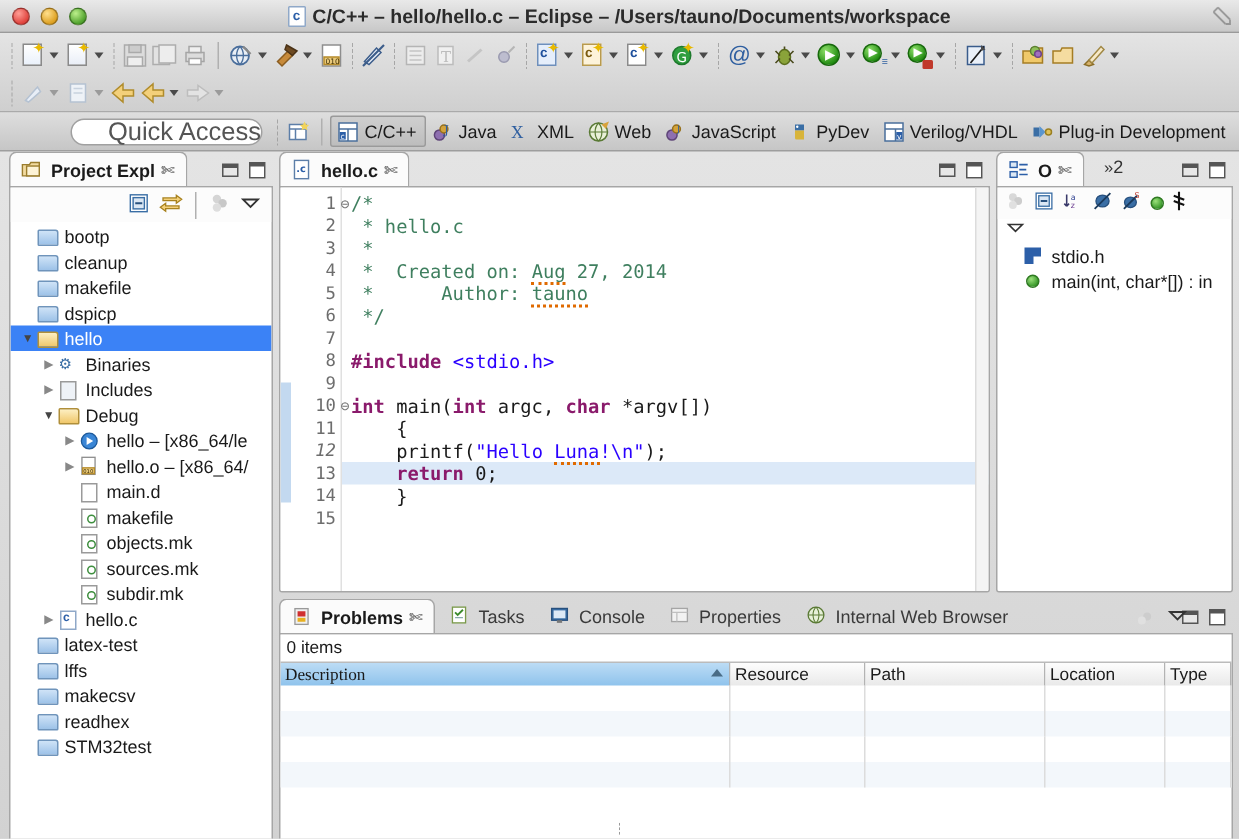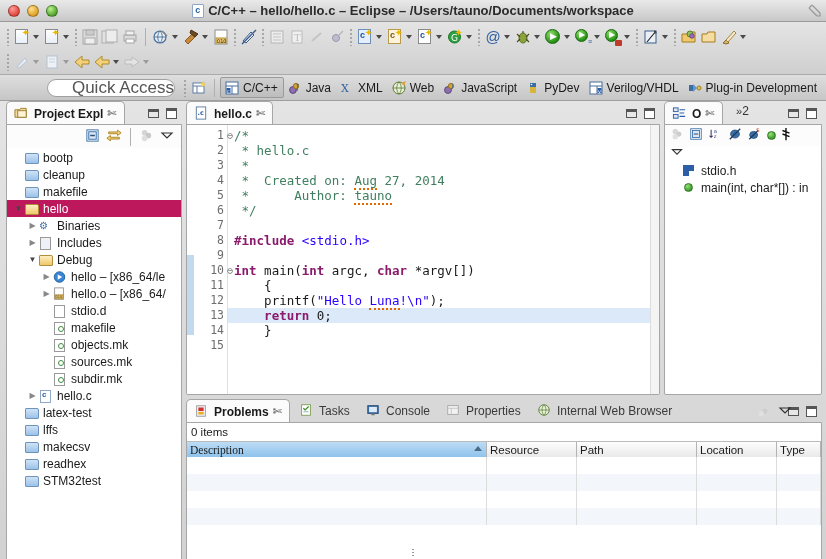--- a/index.html
+++ b/index.html
@@ -98,21 +98,21 @@
   .mini{ width:11px; height:9px; border:1px solid #555; border-top-width:3px; background:#e7e7e7;}
   .maxi{ width:11px; height:11px; border:1px solid #555; border-top-width:3px; background:#fff;}
 
   
   #pexp{ left:6px; top:4px; width:176px; height:531px; }
   #pexp .panel-body{ position:absolute; top:23px; left:0; right:0; bottom:0; border-radius:0 0 6px 6px; overflow:hidden;}
   .petoolbar{ height:23px; display:flex; align-items:center; justify-content:flex-end; gap:6px;
       background:#fcfcfc; padding-right:7px; }
   .tree{ font-size:12px; padding-top:1px; }
   .trow{ height:17px; display:flex; align-items:center; white-space:nowrap; padding-left:2px; }
-  .trow.sel{ background:#be185d; color:#fff; }
+  .trow.sel{ background:#3b82f6; color:#fff; }
   .twist{ width:11px; text-align:center; font-size:8px; color:#444; flex:0 0 11px;}
   .twist.open:after{ content:"▼"; }
   .twist.closed:after{ content:"▶"; color:#888;}
   .tico{ width:16px; height:14px; flex:0 0 16px; margin-right:3px; position:relative; }
   .folder{ width:14px;height:11px;background:linear-gradient(#cfe3f7,#9dc2e8); border:1px solid #6f94bb; border-radius:1px 2px 1px 1px; position:absolute; top:2px; left:1px;}
   .folder.open{ background:linear-gradient(#fdefc2,#f0c76a); border-color:#b08f3a; }
   .fileic{ width:11px;height:13px;background:#fff;border:1px solid #9a9a9a; position:absolute; top:1px; left:2px;}
   .mkdot{ position:absolute; left:6px; top:5px; width:6px;height:6px; border:1.5px solid #3f8f3f; border-radius:50%;}
   .cbadge{ position:absolute; left:2px; top:1px; width:11px;height:13px;background:#fff;border:1px solid #8fa8c8;}
   .cbadge:after{ content:"c"; position:absolute; left:1px; top:-1px; font-size:8px; color:#2c5fa8; font-weight:bold;}
@@ -551,20 +551,28 @@
               <span>cleanup</span>
             </div>
             <div class="trow">
               <span style="display:inline-block;width:4px"></span>
               <span class="twist"></span>
               <span class="tico">
                 <span class="folder"></span>
               </span>
               <span>makefile</span>
             </div>
+            <div class="trow">
+              <span style="display:inline-block;width:4px"></span>
+              <span class="twist"></span>
+              <span class="tico">
+                <span class="folder"></span>
+              </span>
+              <span>dspicp</span>
+            </div>
             <div class="trow sel">
               <span style="display:inline-block;width:4px"></span>
               <span class="twist open"></span>
               <span class="tico">
                 <span class="folder open"></span>
               </span>
               <span>hello</span>
             </div>
             <div class="trow">
               <span style="display:inline-block;width:18px"></span>
@@ -608,21 +616,21 @@
                   <text x="3" y="13" font-size="4" fill="#3a2a00" font-family="DejaVu Sans, sans-serif">010</text>
                 </svg></span>
               <span>hello.o – [x86_64/</span>
             </div>
             <div class="trow">
               <span style="display:inline-block;width:32px"></span>
               <span class="twist"></span>
               <span class="tico">
                 <span class="fileic"></span>
               </span>
-              <span>stdio.d</span>
+              <span>main.d</span>
             </div>
             <div class="trow">
               <span style="display:inline-block;width:32px"></span>
               <span class="twist"></span>
               <span class="tico">
                 <span class="fileic"></span>
                 <span class="mkdot"></span>
               </span>
               <span>makefile</span>
             </div>
@@ -730,21 +738,21 @@
               <div style="position: relative; height: 15px;">2</div>
               <div style="position: relative; height: 15px;">3</div>
               <div style="position: relative; height: 15px;">4</div>
               <div style="position: relative; height: 15px;">5</div>
               <div style="position: relative; height: 15px;">6</div>
               <div style="position: relative; height: 15px;">7</div>
               <div style="position: relative; height: 15px;">8</div>
               <div style="position: relative; height: 15px;">9</div>
               <div style="position: relative; height: 15px;">10<span class="fold"></span></div>
               <div style="position: relative; height: 15px;">11</div>
-              <div style="position: relative; height: 15px;">12</div>
+              <div style="position: relative; height: 15px; font-style: italic;">12</div>
               <div style="position: relative; height: 15px;">13</div>
               <div style="position: relative; height: 15px;">14</div>
               <div style="position: relative; height: 15px;">15</div>
             </div>
           <div class="codetext" id="codetext"><div class="cl"><span class="c-com">/*</span></div><div class="cl"><span class="c-com"> * hello.c</span></div><div class="cl"><span class="c-com"> *</span></div><div class="cl"><span class="c-com"> *  Created on: </span><span class="c-com spell">Aug</span><span class="c-com"> 27, 2014</span></div><div class="cl"><span class="c-com"> *      Author: </span><span class="c-com spell">tauno</span></div><div class="cl"><span class="c-com"> */</span></div><div class="cl">&nbsp;</div><div class="cl"><span class="c-pre">#include</span><span class=""> </span><span class="c-inc">&lt;stdio.h&gt;</span></div><div class="cl">&nbsp;</div><div class="cl"><span class="c-kw">int</span><span class=""> main(</span><span class="c-kw">int</span><span class=""> argc, </span><span class="c-kw">char</span><span class=""> *argv[])</span></div><div class="cl"><span class="">    {</span></div><div class="cl"><span class="">    printf(</span><span class="c-str">"Hello </span><span class="c-str spell">Luna</span><span class="c-str">!\n"</span><span class="">);</span></div><div class="cl hl"><span class="">    </span><span class="c-kw">return</span><span class=""> 0;</span></div><div class="cl"><span class="">    }</span></div><div class="cl">&nbsp;</div></div>
           <div class="vscroll"></div>
         </div>
       </div>
     </div>
 

